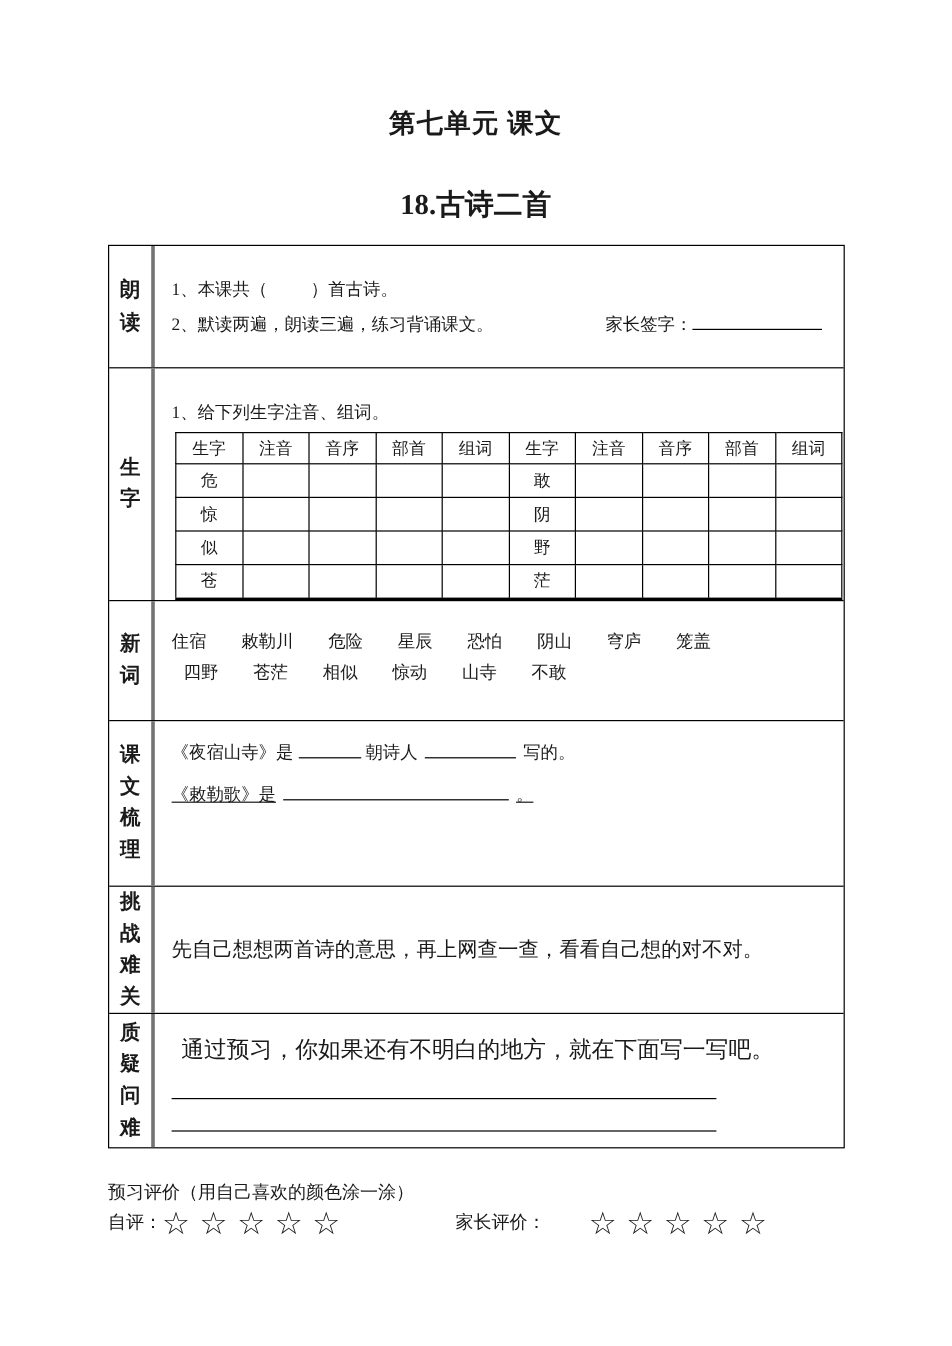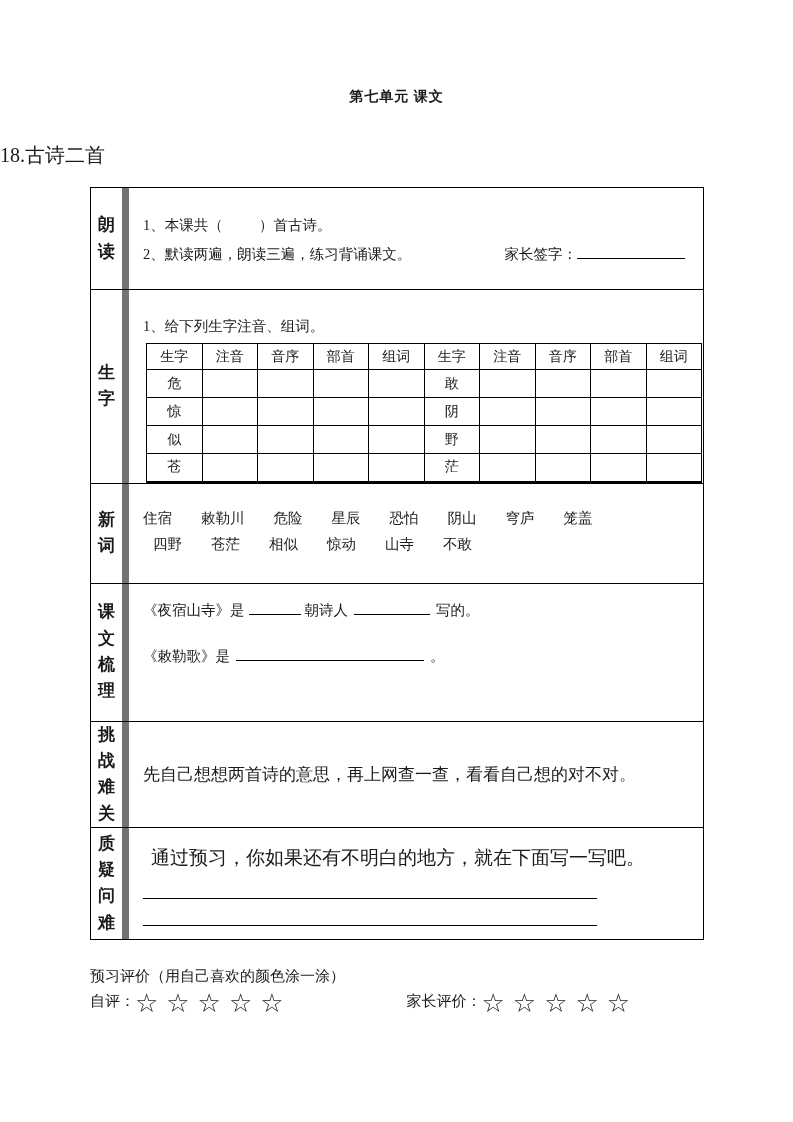--- a/index.html
+++ b/index.html
@@ -8,39 +8,40 @@
     width: 793px; height: 1122px;
     background: #ffffff;
     color: #1a1a1a;
     font-family: "Liberation Serif", "DejaVu Serif", serif;
   }
   .page { position: relative; width: 793px; height: 1122px; overflow: hidden; }
 
   .doc-title {
     margin: 0; padding-top: 88px;
     text-align: center;
-    font-size: 14px; font-weight: bold;
+    font-size: 22px; font-weight: bold;
     letter-spacing: 1px;
   }
   .doc-subtitle {
     margin: 36px 0 0 0;
-    font-size: 20px; font-weight: normal;
+    text-align: center;
+    font-size: 24px; font-weight: bold;
   }
 
   .main-table {
     margin: 18px 0 0 90px;
     width: 614px;
     border: 1.5px solid #000;
   }
   .trow { display: flex; border-bottom: 1px solid #000; }
   .trow:last-child { border-bottom: none; }
 
   .label-cell {
     width: 38px; flex: 0 0 38px;
-    border-right: 7px solid #737373;
+    border-right: 3px solid #737373;
     display: flex; align-items: center; justify-content: center;
   }
   .vlabel {
     display: block; width: 19px;
     text-align: center;
     word-break: break-all;
     font-family: "Liberation Sans", "DejaVu Sans", sans-serif;
     font-weight: bold; font-size: 17px; line-height: 1.55;
   }
 
@@ -78,41 +79,41 @@
   .zi-table th { height: 26px; }
 
   
   .row-words .content-cell { min-height: 99px; padding-top: 21px; }
   .row-words .line { line-height: 26px; }
   .row-words .line2 { padding-left: 10px; }
 
   
   .row-outline .content-cell { min-height: 137px; }
   .row-outline .line1 { margin-top: 14px; }
-  .row-outline .line2 { margin-top: 24px; }
+  .row-outline .line2 { margin-top: 13px; text-decoration: underline; }
 
   
   .row-challenge .content-cell { min-height: 103px; display: flex; align-items: center; font-size: 17px; }
 
   
   .row-question .content-cell { min-height: 111px; padding-top: 17px; font-size: 19px; }
   .row-question .qtext { padding-left: 8px; }
   .writing-line {
     width: 454px; height: 0;
     border-bottom: 1.3px solid #000;
   }
   .wl1 { margin-top: 27px; }
   .wl2 { margin-top: 26px; }
 
   
   .footer { margin: 27px 0 0 90px; font-size: 15px; }
   .eval-heading { margin-bottom: 3px; }
   .stars-line { display: flex; align-items: center; margin-top: 2px; }
   .stars-group { display: flex; align-items: center; }
-  .stars-group.parent { margin-left: 115px; }
+  .stars-group.parent { margin-left: 88px; gap: 36px; }
   .stars {
     font-family: "DejaVu Sans", sans-serif;
     font-size: 26px; line-height: 1;
     letter-spacing: 8px;
     position: relative; top: 1px;
   }
 </style>
 </head>
 <body>
 

